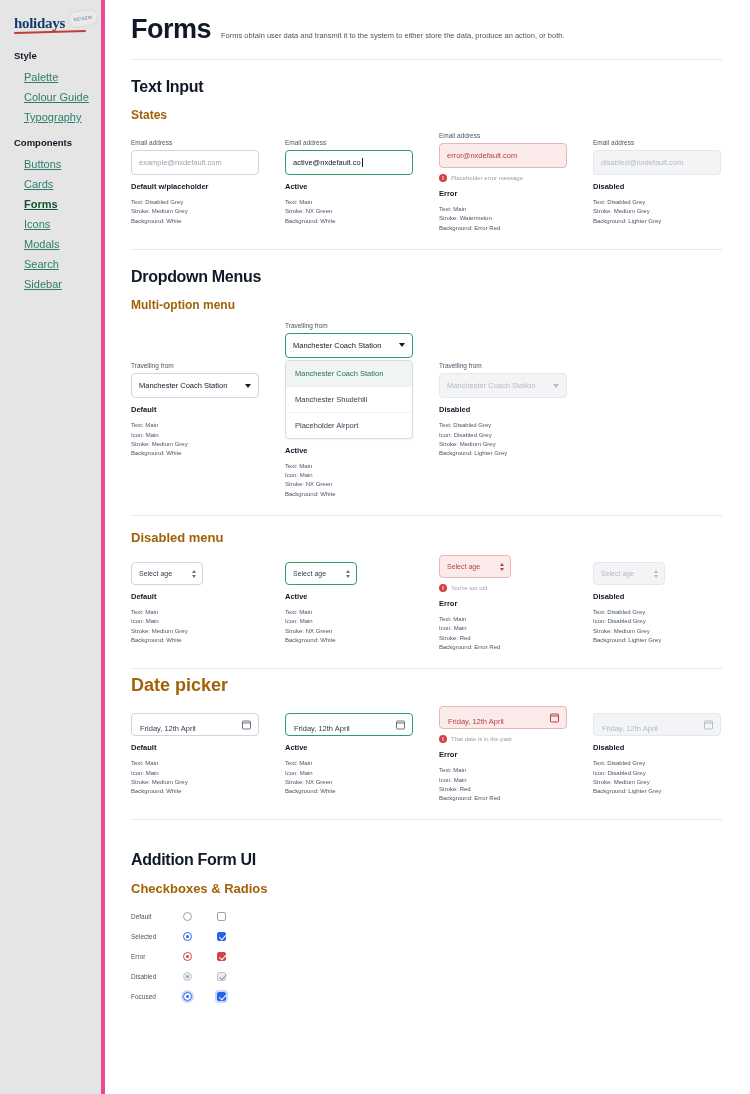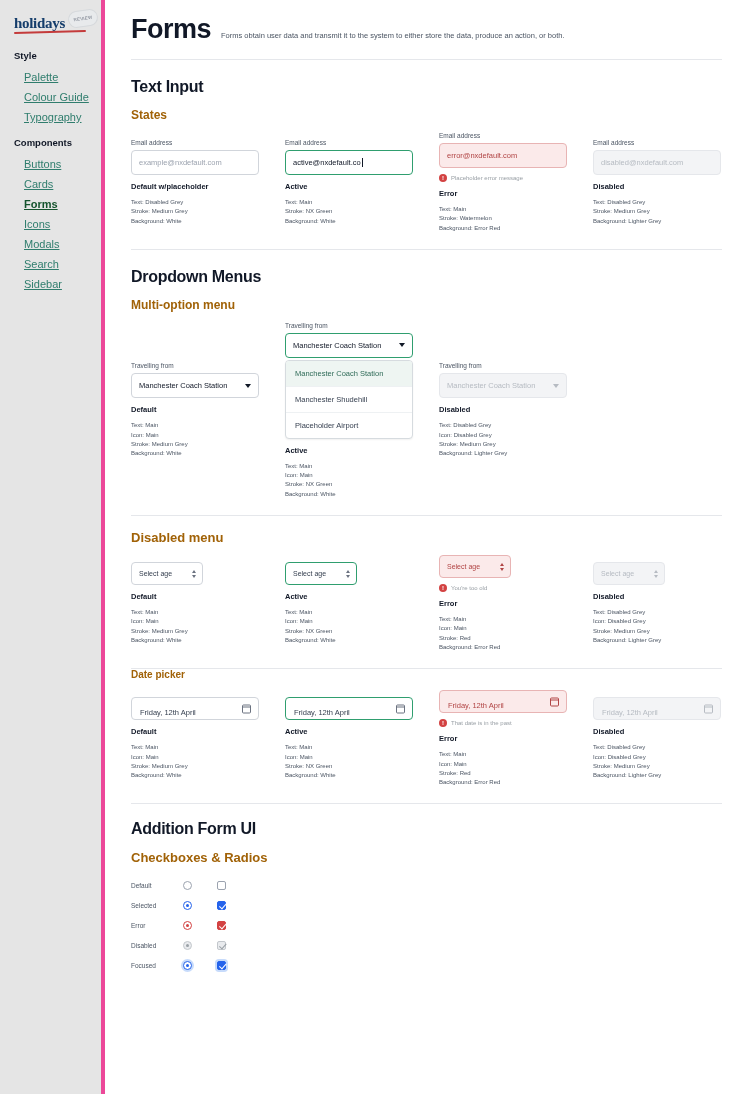--- a/index.html
+++ b/index.html
@@ -402,21 +402,21 @@
         <div class="state-name">Disabled</div>
         <div class="spec" style="white-space:pre-line">Text: Disabled Grey
 Icon: Disabled Grey
 Stroke: Medium Grey
 Background: Lighter Grey</div>
       </div>
     </div>
 
     <div class="rule"></div>
 
-    <h3 class="sub" style="font-size:10px;margin-top:0">Date picker</h3>
+    <h3 class="sub" style="font-size:18px;margin-top:6px">Date picker</h3>
     <div class="grid4">
       <div class="col wide">
         <div class="date">
           <span>Friday, 12th April</span>
           <span class="cal"></span>
         </div>
         <div class="state-name">Default</div>
         <div class="spec" style="white-space:pre-line">Text: Main
 Icon: Main
 Stroke: Medium Grey
@@ -456,21 +456,21 @@
         <div class="state-name">Disabled</div>
         <div class="spec" style="white-space:pre-line">Text: Disabled Grey
 Icon: Disabled Grey
 Stroke: Medium Grey
 Background: Lighter Grey</div>
       </div>
     </div>
 
     <div class="rule"></div>
 
-    <h2 class="sec" style="margin-top:16px">Addition Form UI</h2>
+    <h2 class="sec" style="margin-top:31px">Addition Form UI</h2>
     <h3 class="sub" style="font-size:13px">Checkboxes &amp; Radios</h3>
 
     <div>
       <div class="cr-row">
         <span class="cr-label">Default</span>
         <span class="cr-slot">
             <span class="radio"></span>
           </span>
         <span class="cr-slot">
             <span class="check"></span>

